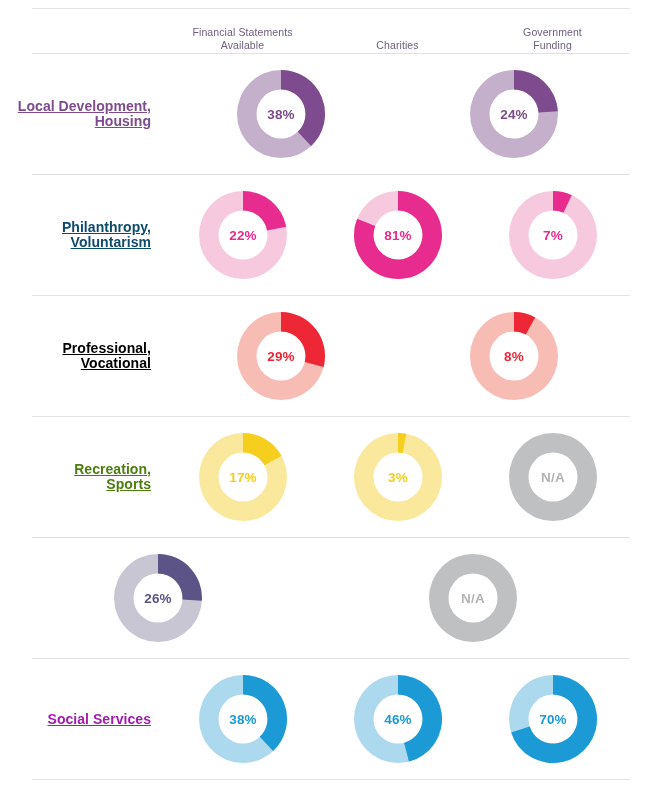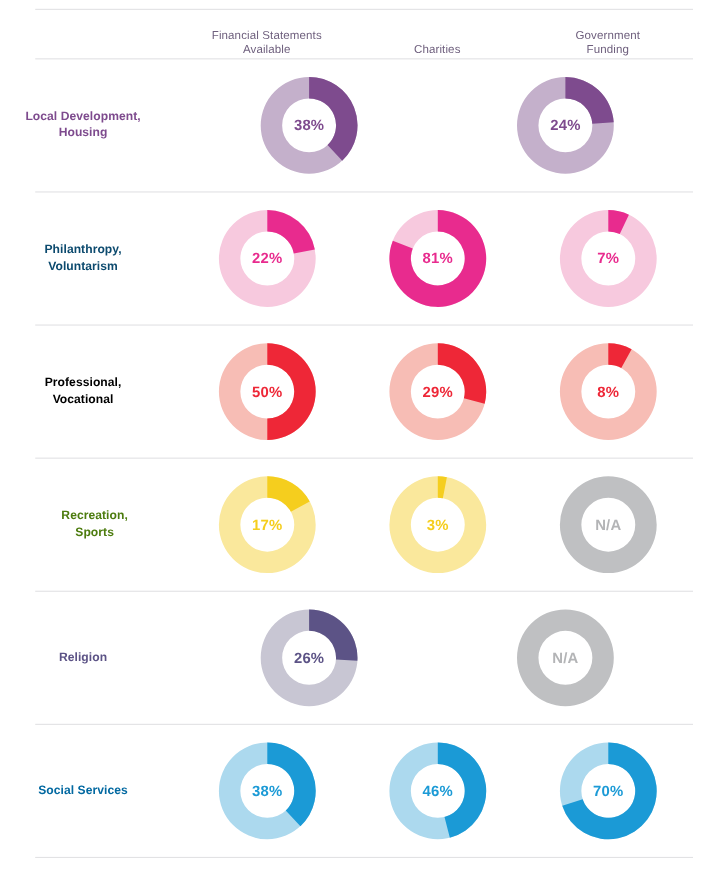--- a/index.html
+++ b/index.html
@@ -59,26 +59,27 @@
 
   
   .data-row {
     display: flex;
     align-items: center;
     height: 120px;
     padding-right: 20px;
     box-sizing: border-box;
   }
   .row-label {
-    font-size: 11px;
+    font-size: 14px;
     line-height: 15px;
     font-weight: bold;
-    text-align: center;
+    text-align: right;
     white-space: pre-line;
     letter-spacing: 0.05px;
+    text-decoration: underline;
   }
   .donut-wrap {
     display: flex;
     align-items: flex-end;
     justify-content: center;
   }
   .donut {
     display: block;
   }
   .donut-label {
@@ -174,29 +175,20 @@
       <div class="rule"></div>
       <div class="data-row">
         <div class="label-col">
           <div class="row-label" style="color: #000000;">Professional,
 Vocational</div>
         </div>
         <div class="col">
           <div class="donut-wrap">
             <svg width="92" height="92" viewBox="0 0 92 92" class="donut">
               <path d="M 2 46 a 44 44 0 1 0 88 0 a 44 44 0 1 0 -88 0 Z M 21.5 46 a 24.5 24.5 0 1 1 49 0 a 24.5 24.5 0 1 1 -49 0 Z" fill="#F7BDB5" fill-rule="evenodd"></path>
-              <path d="M 46 2 A 44 44 0 0 1 46 90 L 46 70.5 A 24.5 24.5 0 0 0 46 21.5 Z" fill="#EE2737" fill-rule="evenodd"></path>
-              <text x="46" y="46" text-anchor="middle" dominant-baseline="central" class="donut-label" fill="#EE2737">50%</text>
-            </svg>
-          </div>
-        </div>
-        <div class="col">
-          <div class="donut-wrap">
-            <svg width="92" height="92" viewBox="0 0 92 92" class="donut">
-              <path d="M 2 46 a 44 44 0 1 0 88 0 a 44 44 0 1 0 -88 0 Z M 21.5 46 a 24.5 24.5 0 1 1 49 0 a 24.5 24.5 0 1 1 -49 0 Z" fill="#F7BDB5" fill-rule="evenodd"></path>
               <path d="M 46 2 A 44 44 0 0 1 88.61765908965977 56.94235503525361 L 69.73028744765146 52.09290223553894 A 24.5 24.5 0 0 0 46 21.5 Z" fill="#EE2737" fill-rule="evenodd"></path>
               <text x="46" y="46" text-anchor="middle" dominant-baseline="central" class="donut-label" fill="#EE2737">29%</text>
             </svg>
           </div>
         </div>
         <div class="col">
           <div class="donut-wrap">
             <svg width="92" height="92" viewBox="0 0 92 92" class="donut">
               <path d="M 2 46 a 44 44 0 1 0 88 0 a 44 44 0 1 0 -88 0 Z M 21.5 46 a 24.5 24.5 0 1 1 49 0 a 24.5 24.5 0 1 1 -49 0 Z" fill="#F7BDB5" fill-rule="evenodd"></path>
               <path d="M 46 2 A 44 44 0 0 1 67.19716166047547 7.442506078070004 L 57.80296501549203 24.530486338925343 A 24.5 24.5 0 0 0 46 21.5 Z" fill="#EE2737" fill-rule="evenodd"></path>
@@ -233,23 +225,20 @@
           <div class="donut-wrap">
             <svg width="92" height="92" viewBox="0 0 92 92" class="donut">
               <path d="M 2 46 a 44 44 0 1 0 88 0 a 44 44 0 1 0 -88 0 Z M 21.5 46 a 24.5 24.5 0 1 1 49 0 a 24.5 24.5 0 1 1 -49 0 Z" fill="#bfc0c2" fill-rule="evenodd"></path>
               <text x="46" y="46" text-anchor="middle" dominant-baseline="central" class="donut-label" fill="#b3b4b6">N/A</text>
             </svg>
           </div>
         </div>
       </div>
       <div class="rule"></div>
       <div class="data-row">
-        <div class="label-col">
-          <div class="row-label" style="color: rgb(92, 83, 134);">Religion</div>
-        </div>
         <div class="col">
           <div class="donut-wrap">
             <svg width="92" height="92" viewBox="0 0 92 92" class="donut">
               <path d="M 2 46 a 44 44 0 1 0 88 0 a 44 44 0 1 0 -88 0 Z M 21.5 46 a 24.5 24.5 0 1 1 49 0 a 24.5 24.5 0 1 1 -49 0 Z" fill="#C8C6D3" fill-rule="evenodd"></path>
               <path d="M 46 2 A 44 44 0 0 1 89.91317605084396 48.76278285928979 L 70.45165484649266 47.53836772846818 A 24.5 24.5 0 0 0 46 21.5 Z" fill="#5C5386" fill-rule="evenodd"></path>
               <text x="46" y="46" text-anchor="middle" dominant-baseline="central" class="donut-label" fill="#5C5386">26%</text>
             </svg>
           </div>
         </div>
         <div class="col">
@@ -257,21 +246,21 @@
             <svg width="92" height="92" viewBox="0 0 92 92" class="donut">
               <path d="M 2 46 a 44 44 0 1 0 88 0 a 44 44 0 1 0 -88 0 Z M 21.5 46 a 24.5 24.5 0 1 1 49 0 a 24.5 24.5 0 1 1 -49 0 Z" fill="#bfc0c2" fill-rule="evenodd"></path>
               <text x="46" y="46" text-anchor="middle" dominant-baseline="central" class="donut-label" fill="#b3b4b6">N/A</text>
             </svg>
           </div>
         </div>
       </div>
       <div class="rule"></div>
       <div class="data-row">
         <div class="label-col">
-          <div class="row-label" style="color: #0369a1;">Social Services</div>
+          <div class="row-label" style="color: #a21caf;">Social Services</div>
         </div>
         <div class="col">
           <div class="donut-wrap">
             <svg width="92" height="92" viewBox="0 0 92 92" class="donut">
               <path d="M 2 46 a 44 44 0 1 0 88 0 a 44 44 0 1 0 -88 0 Z M 21.5 46 a 24.5 24.5 0 1 1 49 0 a 24.5 24.5 0 1 1 -49 0 Z" fill="#ACD9EE" fill-rule="evenodd"></path>
               <path d="M 46 2 A 44 44 0 0 1 76.12007266086229 78.07461960654211 L 62.771404095252876 63.85973137182458 A 24.5 24.5 0 0 0 46 21.5 Z" fill="#1B9AD6" fill-rule="evenodd"></path>
               <text x="46" y="46" text-anchor="middle" dominant-baseline="central" class="donut-label" fill="#1B9AD6">38%</text>
             </svg>
           </div>
         </div>

